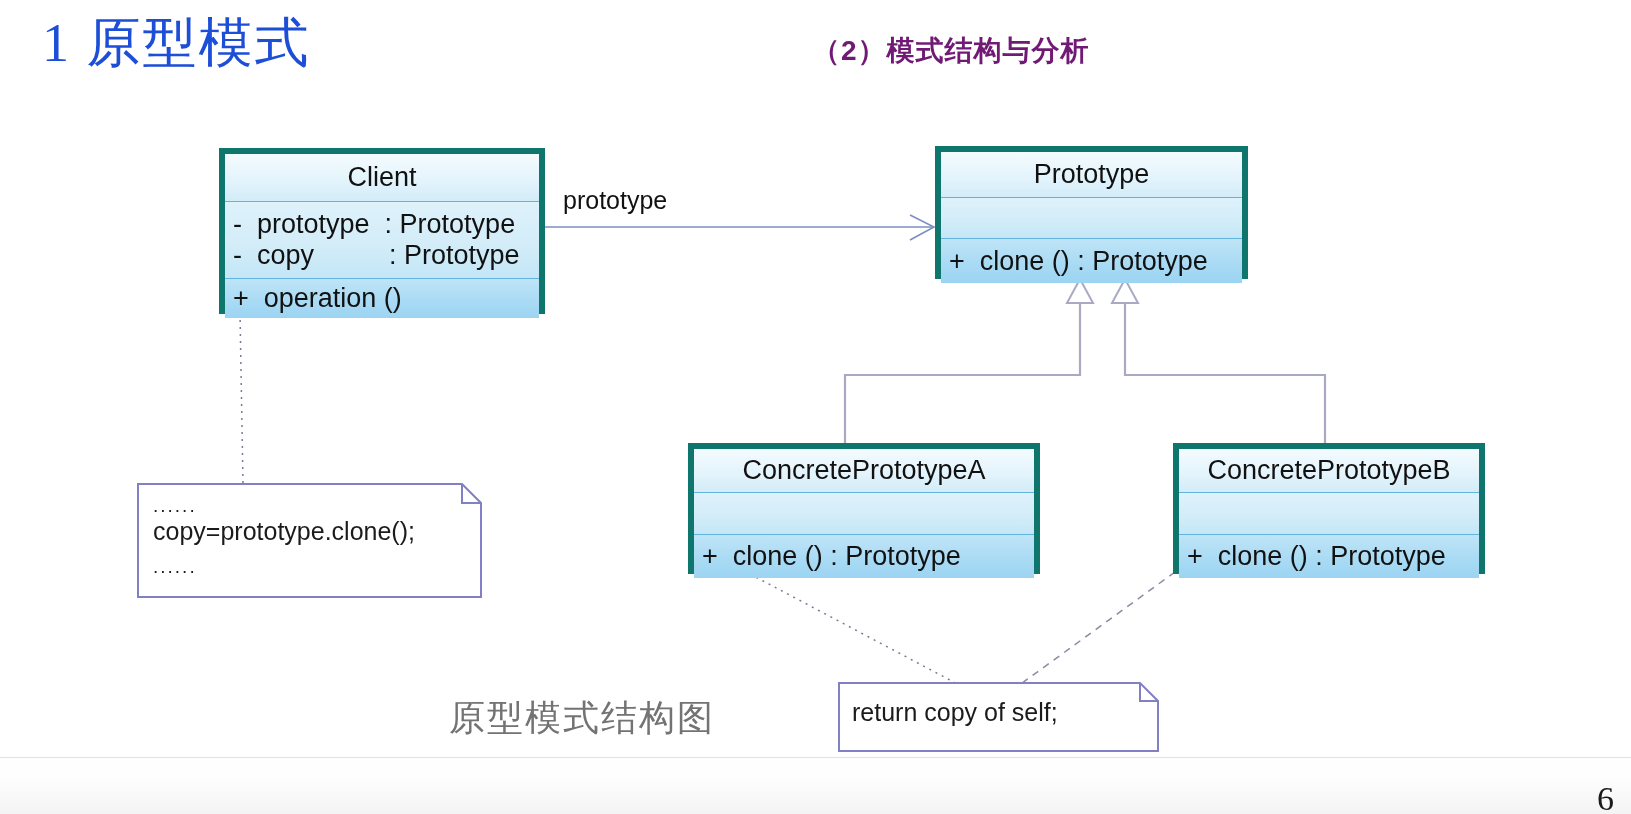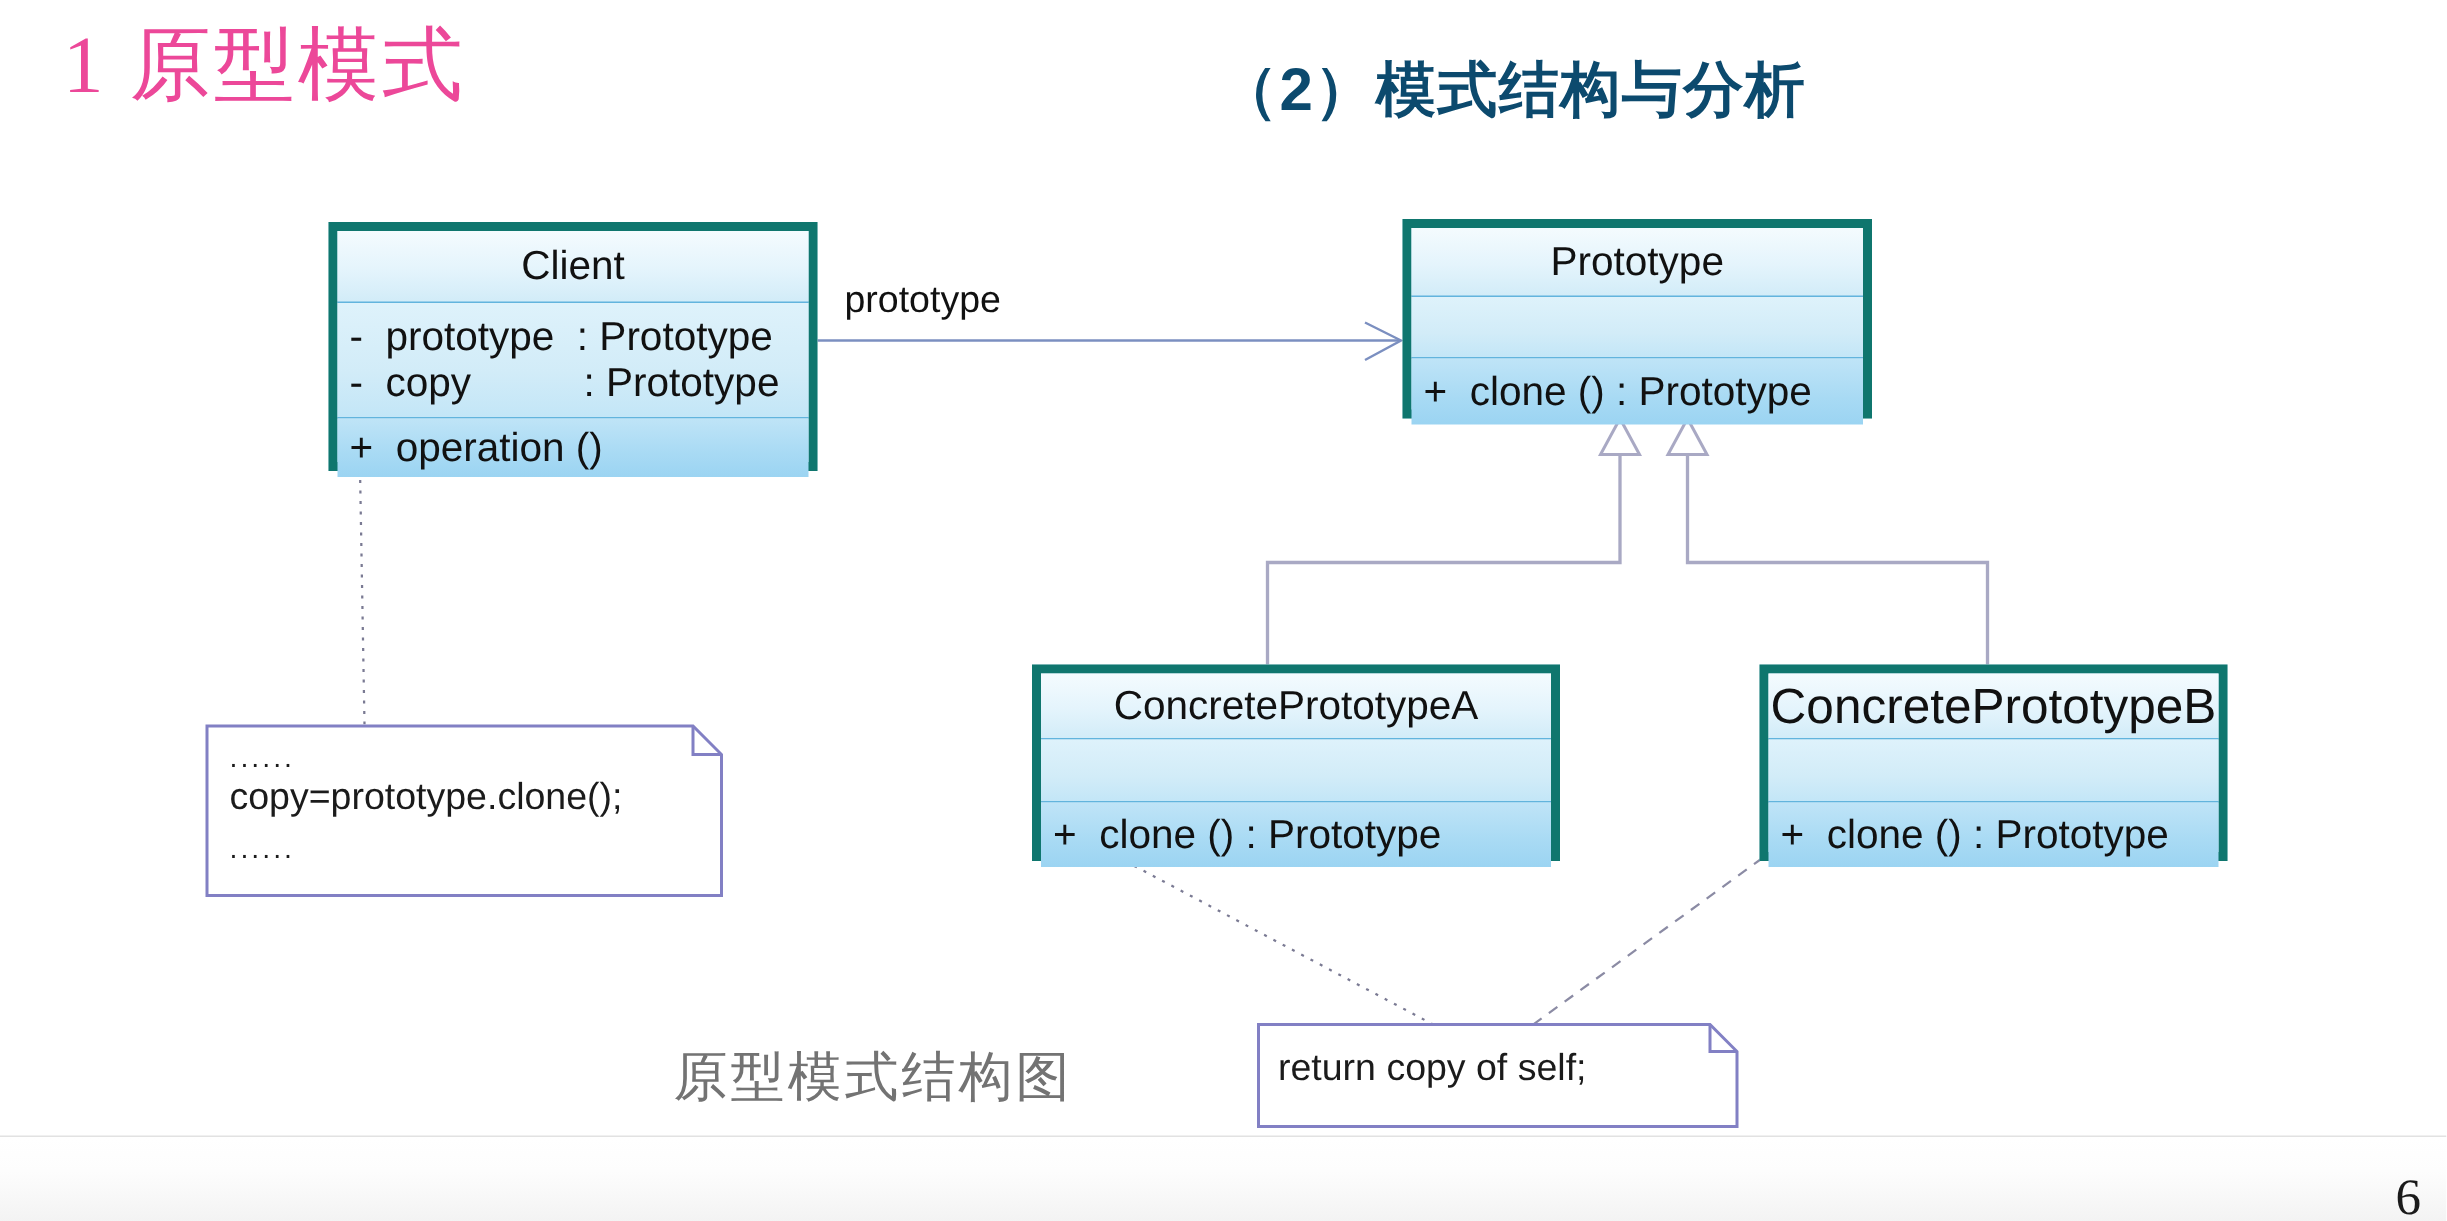--- a/index.html
+++ b/index.html
@@ -24,32 +24,32 @@
   }
 
   
   .slide-title {
     position: absolute;
     left: 42px;
     top: 16px;
     font-family: "Liberation Serif", serif;
     font-size: 54px;
     line-height: 1.0;
-    color: #ec4899;
+    color: #1d4ed8;
     letter-spacing: 2px;
     white-space: nowrap;
   }
   .section-header {
     position: absolute;
     left: 812px;
     top: 32px;
     font-family: "Liberation Sans", sans-serif;
     font-weight: bold;
-    font-size: 40px;
-    color: #0c4a6e;
+    font-size: 28px;
+    color: #701a75;
     letter-spacing: 1px;
     white-space: nowrap;
   }
   .figure-caption {
     position: absolute;
     left: 449px;
     top: 694px;
     font-family: "Liberation Sans", sans-serif;
     font-size: 36px;
     color: #737373;
@@ -226,21 +226,21 @@
 
   <div class="uml-class" style="left:688px; top:443px; width:352px; height:131px;">
     <div class="uml-compartment comp-name" style="height:44px; font-size:27px;">ConcretePrototypeA</div>
     <div class="uml-compartment comp-attrs" style="height:42px; font-size:27px;"></div>
     <div class="uml-compartment comp-ops" style="height:43px; font-size:27px;">
       <span class="uml-row">+  clone () : Prototype</span>
     </div>
   </div>
 
   <div class="uml-class" style="left:1173px; top:443px; width:312px; height:131px;">
-    <div class="uml-compartment comp-name" style="height:44px; font-size:33px;">ConcretePrototypeB</div>
+    <div class="uml-compartment comp-name" style="height:44px; font-size:27px;">ConcretePrototypeB</div>
     <div class="uml-compartment comp-attrs" style="height:42px; font-size:27px;"></div>
     <div class="uml-compartment comp-ops" style="height:43px; font-size:27px;">
       <span class="uml-row">+  clone () : Prototype</span>
     </div>
   </div>
 
   <div class="uml-note" style="left:137px; top:483px; width:345px; height:115px;">
     <svg width="345" height="115" viewBox="0 0 345 115">
       <path d="M 1 1 L 325 1 L 344 20 L 344 114 L 1 114 Z" fill="#ffffff" stroke="#8280c4" stroke-width="2"></path>
       <path d="M 325 1 L 325 20 L 344 20" fill="none" stroke="#8280c4" stroke-width="2"></path>

